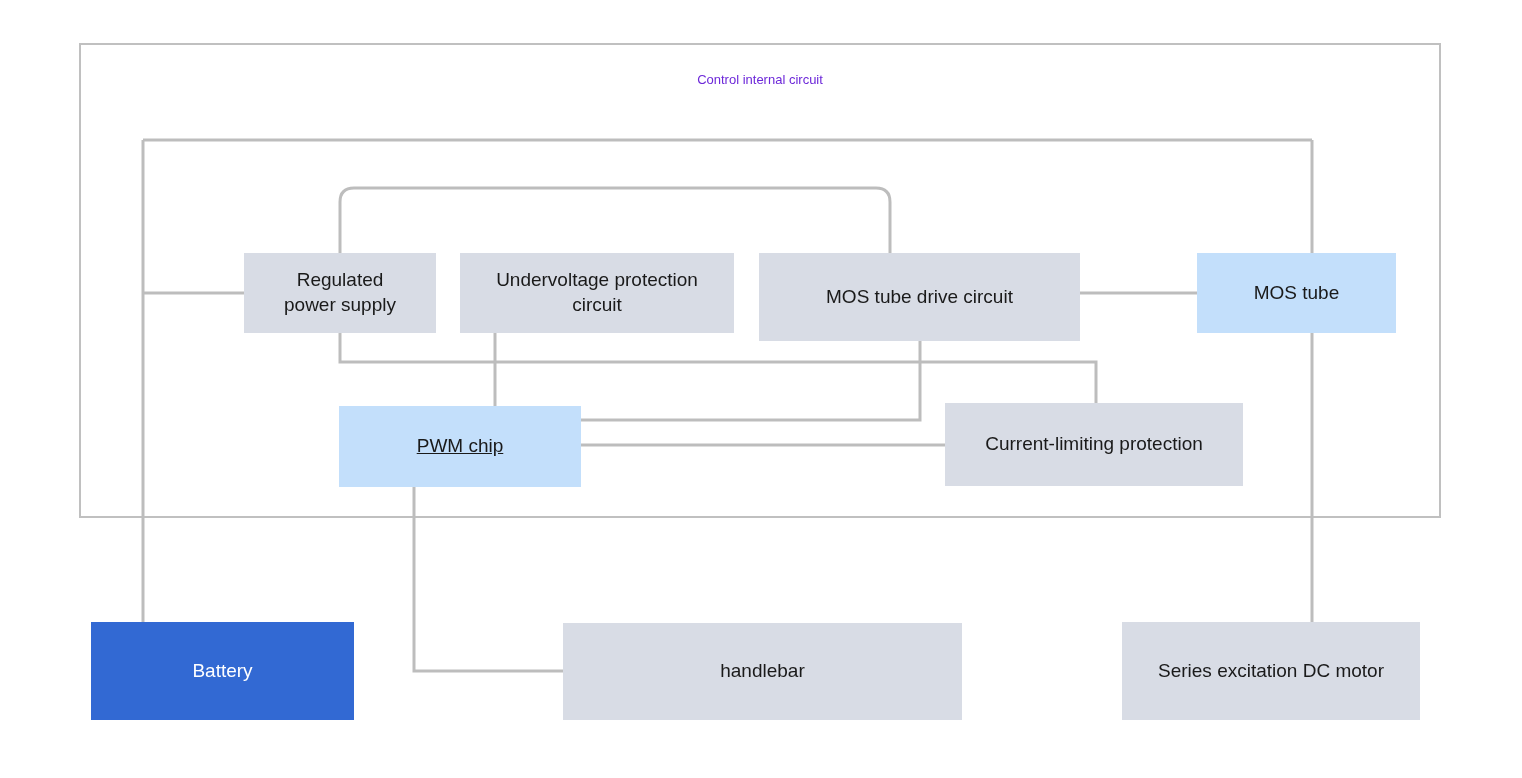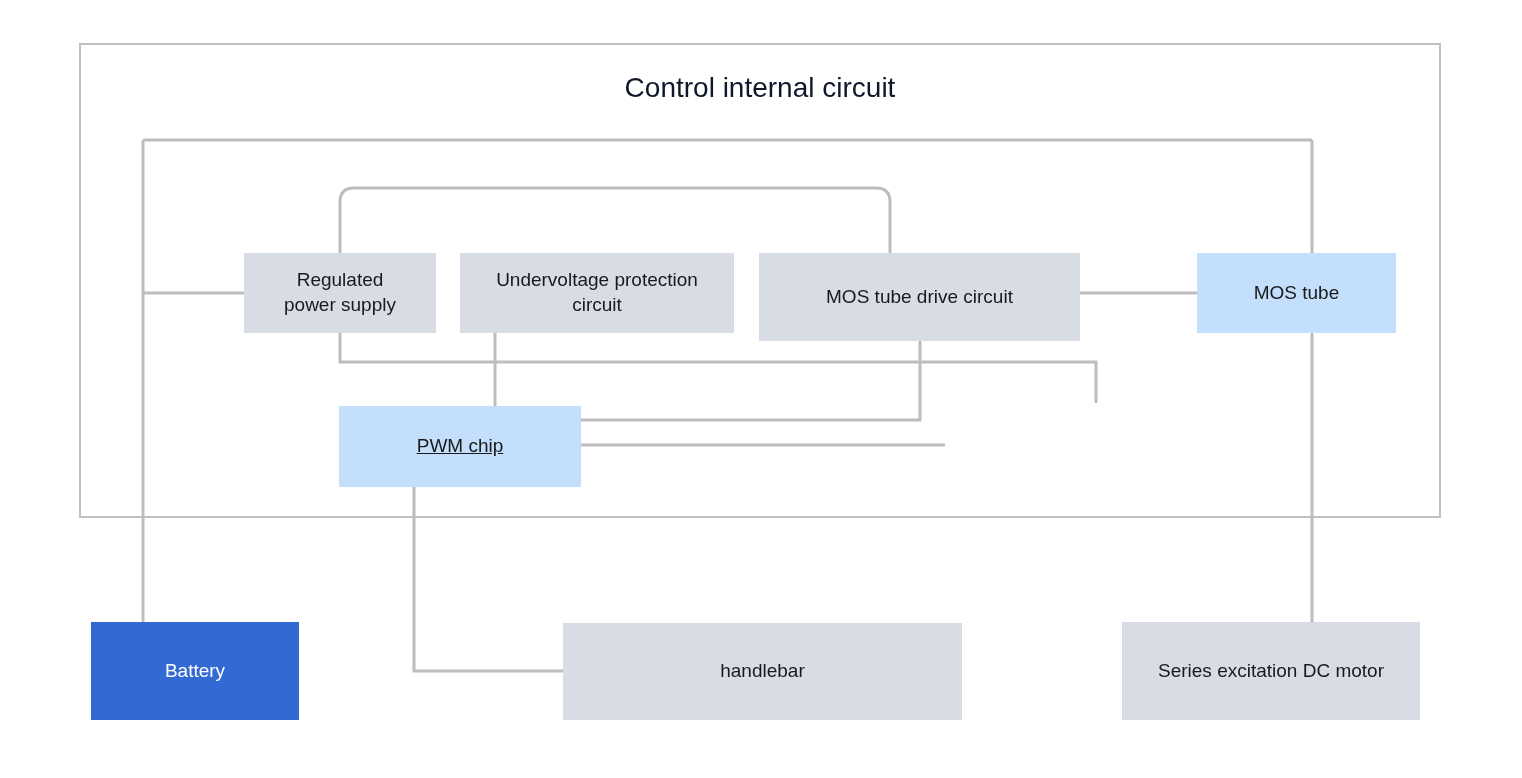--- a/index.html
+++ b/index.html
@@ -25,22 +25,22 @@
     color:#1a1a1a;
     padding:2px 8px;
     white-space:pre-line;
   }
   .node.gray{background:#d8dce5;}
   .node.lightblue{background:#c3dffb;}
   .node.blue{background:#3269d3;color:#ffffff;}
 
   .container-label{
     position:absolute;
-    font-size:28px;
-    color:#0f172a;
+    font-size:13px;
+    color:#6d28d9;
     white-space:nowrap;
   }
 </style>
 </head>
 <body>
 
 <div id="stage">
 
   <svg id="wires" viewBox="0 0 1522 778" xmlns="http://www.w3.org/2000/svg">
 
@@ -81,20 +81,21 @@
 
   <div class="node gray" style="left:244px; top:253px; width:192px; height:80px;">Regulated
 power supply</div>
 
   <div class="node gray" style="left:759px; top:253px; width:321px; height:88px;">MOS tube drive circuit</div>
 
   <div class="node lightblue" style="left:1197px; top:253px; width:199px; height:80px;">MOS tube</div>
 
   <div class="node lightblue" style="left:339px; top:406px; width:242px; height:81px;text-decoration:underline;">PWM chip</div>
 
+  <div class="node gray" style="left:945px; top:403px; width:298px; height:83px;">Current-limiting protection</div>
 
-  <div class="node blue" style="left:91px; top:622px; width:208px; height:98px;">Battery</div>
+  <div class="node blue" style="left:91px; top:622px; width:263px; height:98px;">Battery</div>
 
   <div class="node gray" style="left:1122px; top:622px; width:298px; height:98px;">Series excitation DC motor</div>
 
   <div class="node gray" style="left:563px; top:623px; width:399px; height:97px;">handlebar</div>
 
 </div>
 
 </body></html>

